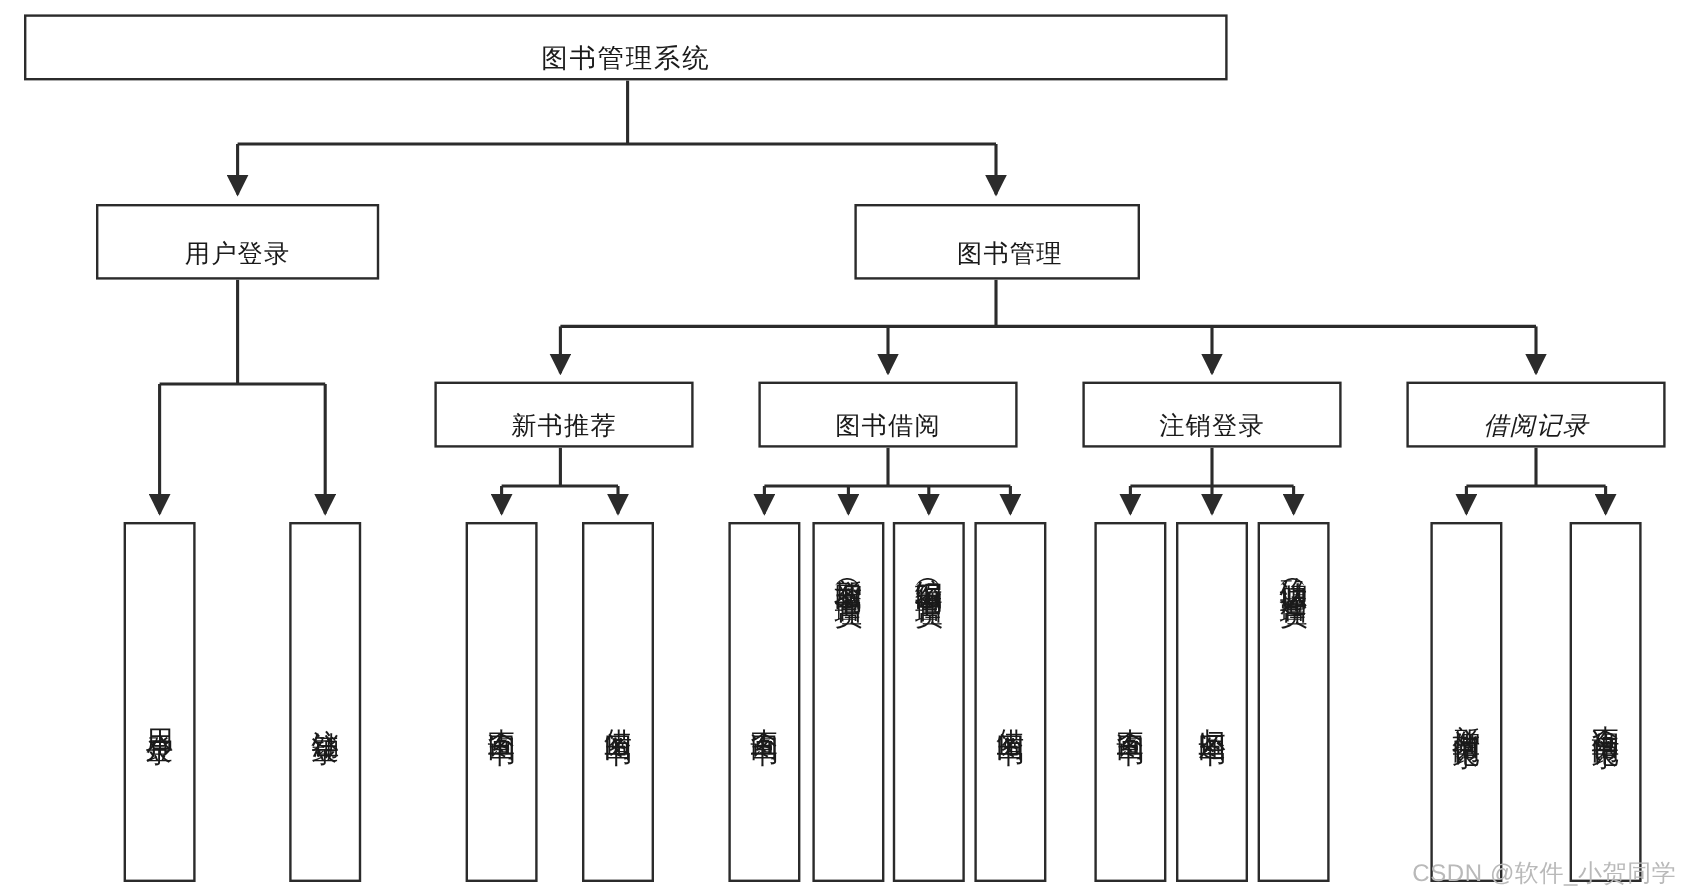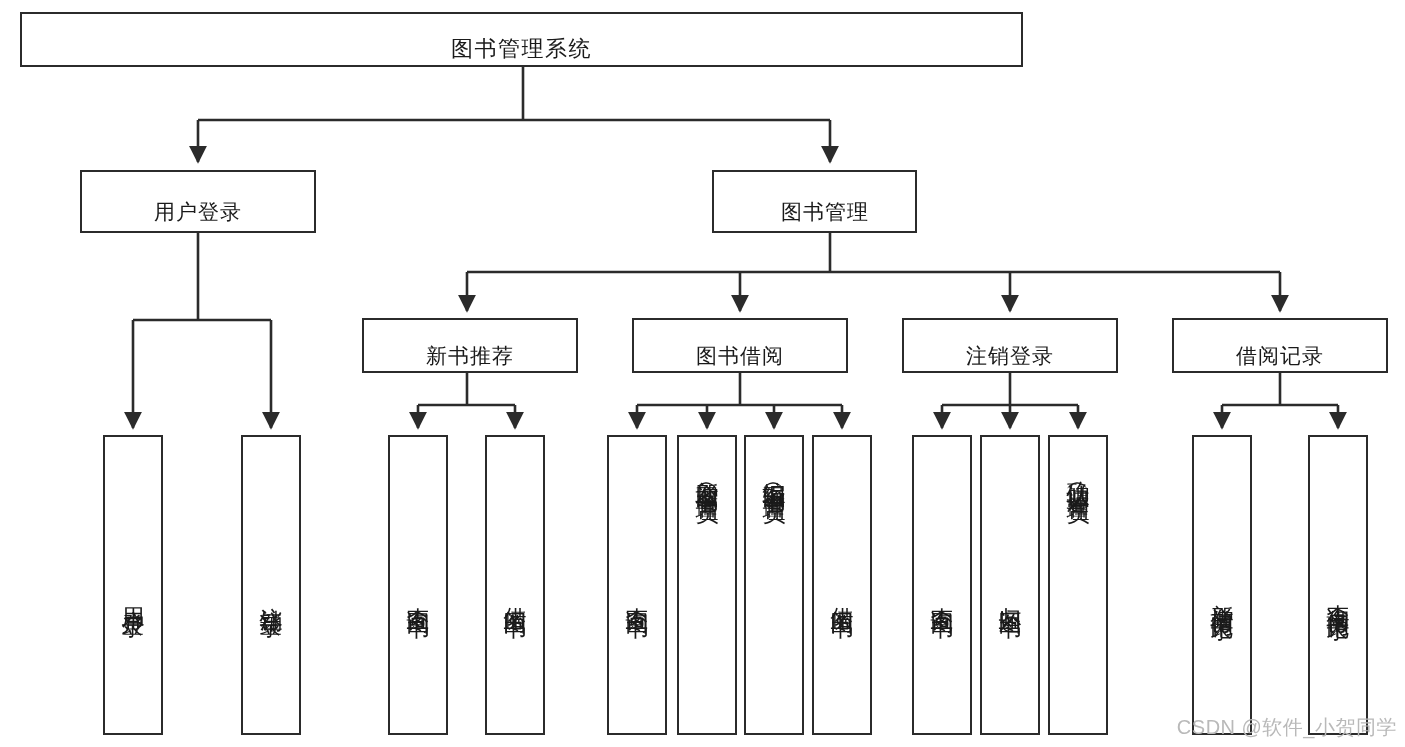--- a/index.html
+++ b/index.html
@@ -138,34 +138,34 @@
     </g>
   </svg>
 
   <div class="node horiz title" style="left:20px; top:12px; width:1003px; height:55px;">
     <span class="label">图书管理系统</span>
   </div>
 
   <div class="node horiz" style="left:80px; top:170px; width:236px; height:63px;">
     <span class="label">用户登录</span>
   </div>
-  <div class="node horiz" style="left:712px; top:170px; width:205px; height:63px;padding-left:21px;">
+  <div class="node horiz" style="left:712px; top:170px; width:238px; height:63px;padding-left:21px;">
     <span class="label">图书管理</span>
   </div>
 
   <div class="node horiz" style="left:632px; top:318px; width:216px; height:55px;">
     <span class="label">图书借阅</span>
   </div>
   <div class="node horiz" style="left:362px; top:318px; width:216px; height:55px;">
     <span class="label">新书推荐</span>
   </div>
   <div class="node horiz" style="left:902px; top:318px; width:216px; height:55px;">
     <span class="label">注销登录</span>
   </div>
-  <div class="node horiz" style="left:1172px; top:318px; width:216px; height:55px;">
+  <div class="node horiz" style="left:1172px; top:318px; width:216px; height:55px;font-style:italic;">
     <span class="label">借阅记录</span>
   </div>
 
   <div class="node vert centered" style="left:103px; top:435px; width:60px; height:300px;">
     <span class="label">用户登录</span>
   </div>
   <div class="node vert centered" style="left:241px; top:435px; width:60px; height:300px;">
     <span class="label">注销登录</span>
   </div>
 

